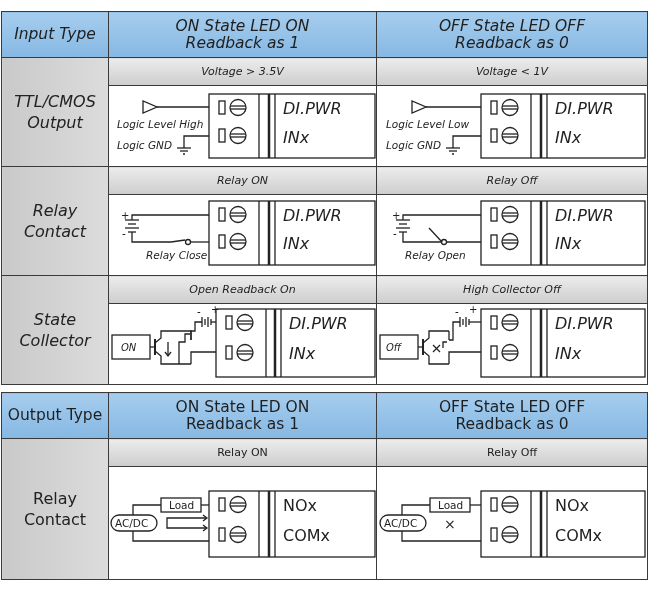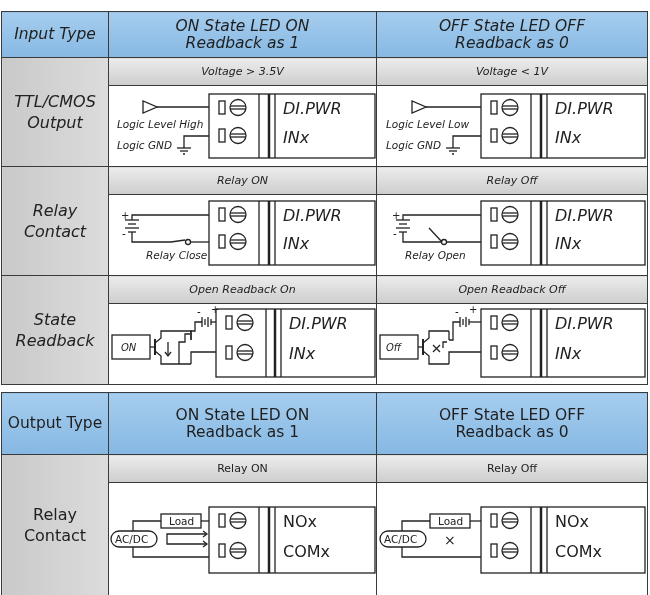--- a/index.html
+++ b/index.html
@@ -195,24 +195,24 @@
         </g>
         <text class="lbl" x="178" y="26" font-size="16">DI.PWR</text>
         <text class="lbl" x="178" y="54" font-size="16">INx</text>
       </svg>
     </td>
   </tr>
 
   <tr>
     <td class="rowlbl" rowspan="2">
       <div>State</div>
-      <div>Readback</div>
+      <div>Collector</div>
     </td>
     <td class="sub">Open Readback On</td>
-    <td class="sub">Open Readback Off</td>
+    <td class="sub">High Collector Off</td>
   </tr>
   <tr>
     <td class="dg">
       <svg width="268" height="80" viewBox="0 0 268 80">
         <g stroke="#222" fill="none" stroke-width="1.3">
           <rect x="3" y="31" width="38" height="24"></rect>
           <g>
             <line x1="41" y1="43" x2="46" y2="43"></line>
             <line x1="46" y1="35" x2="46" y2="51" stroke-width="2"></line>
             <polyline points="46,39 52,34 52,27 82,27 82,36"></polyline>
@@ -304,21 +304,21 @@
 </tbody>
   </table>
 
 <table class="t" id="t2">
   <colgroup>
       <col style="width:107px">
       <col style="width:268px">
       <col style="width:271px">
     </colgroup>
   <tbody>
-      <tr style="height:62px">
+      <tr style="height:46px">
     <td class="hdr"><span>Output Type</span></td>
     <td class="hdr">
       <div>ON State LED ON</div>
       <div>Readback as 1</div>
     </td>
     <td class="hdr">
       <div>OFF State LED OFF</div>
       <div>Readback as 0</div>
     </td>
   </tr>

